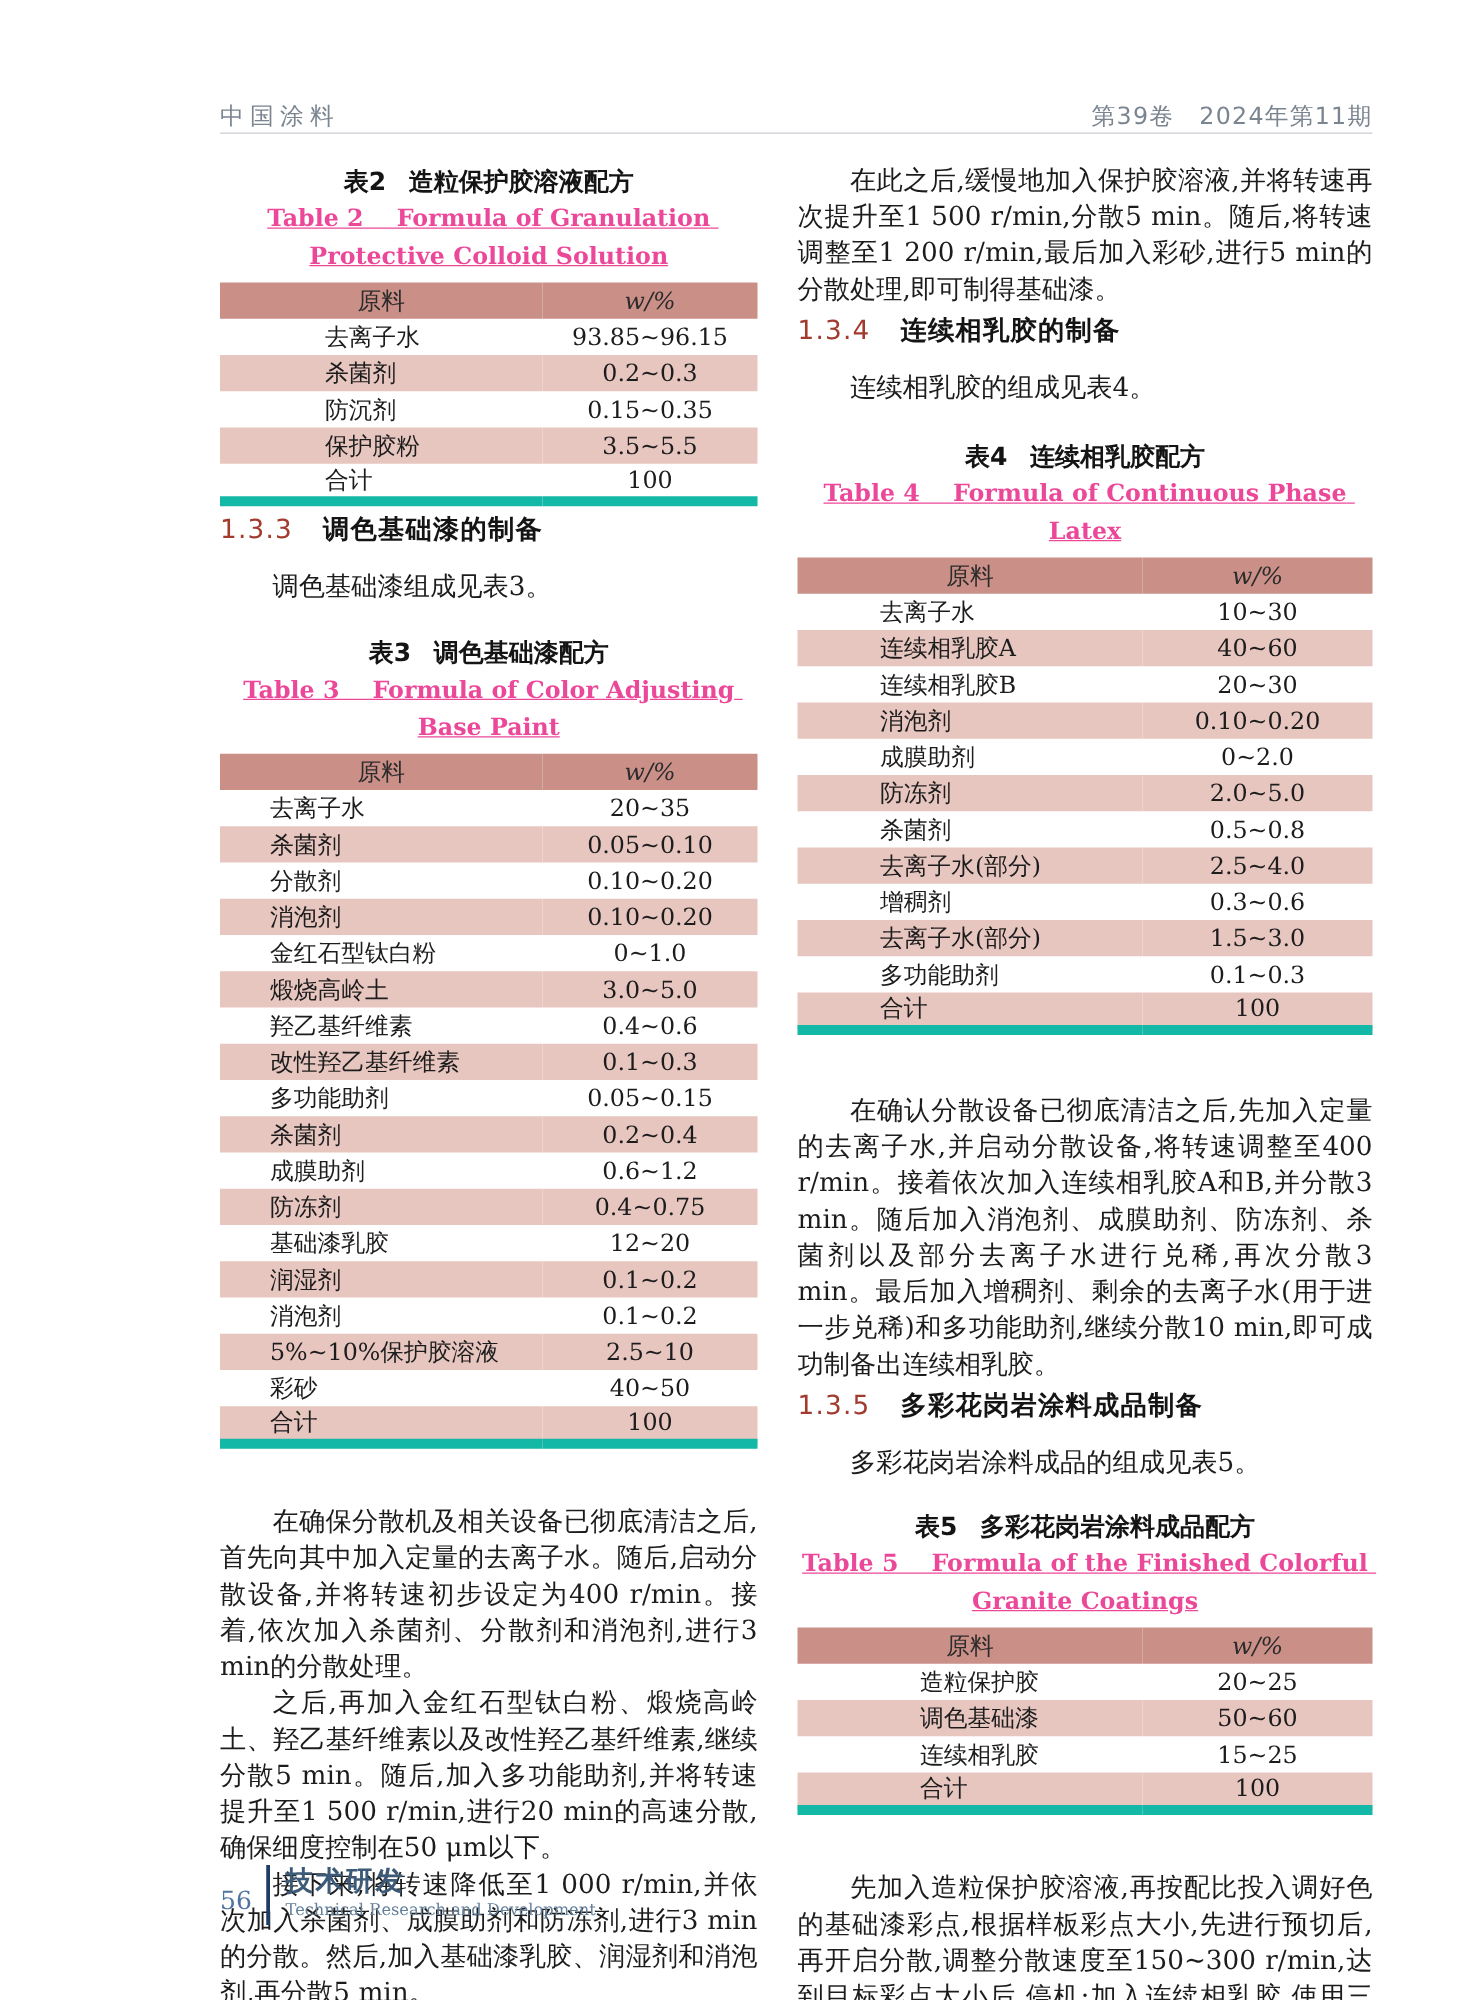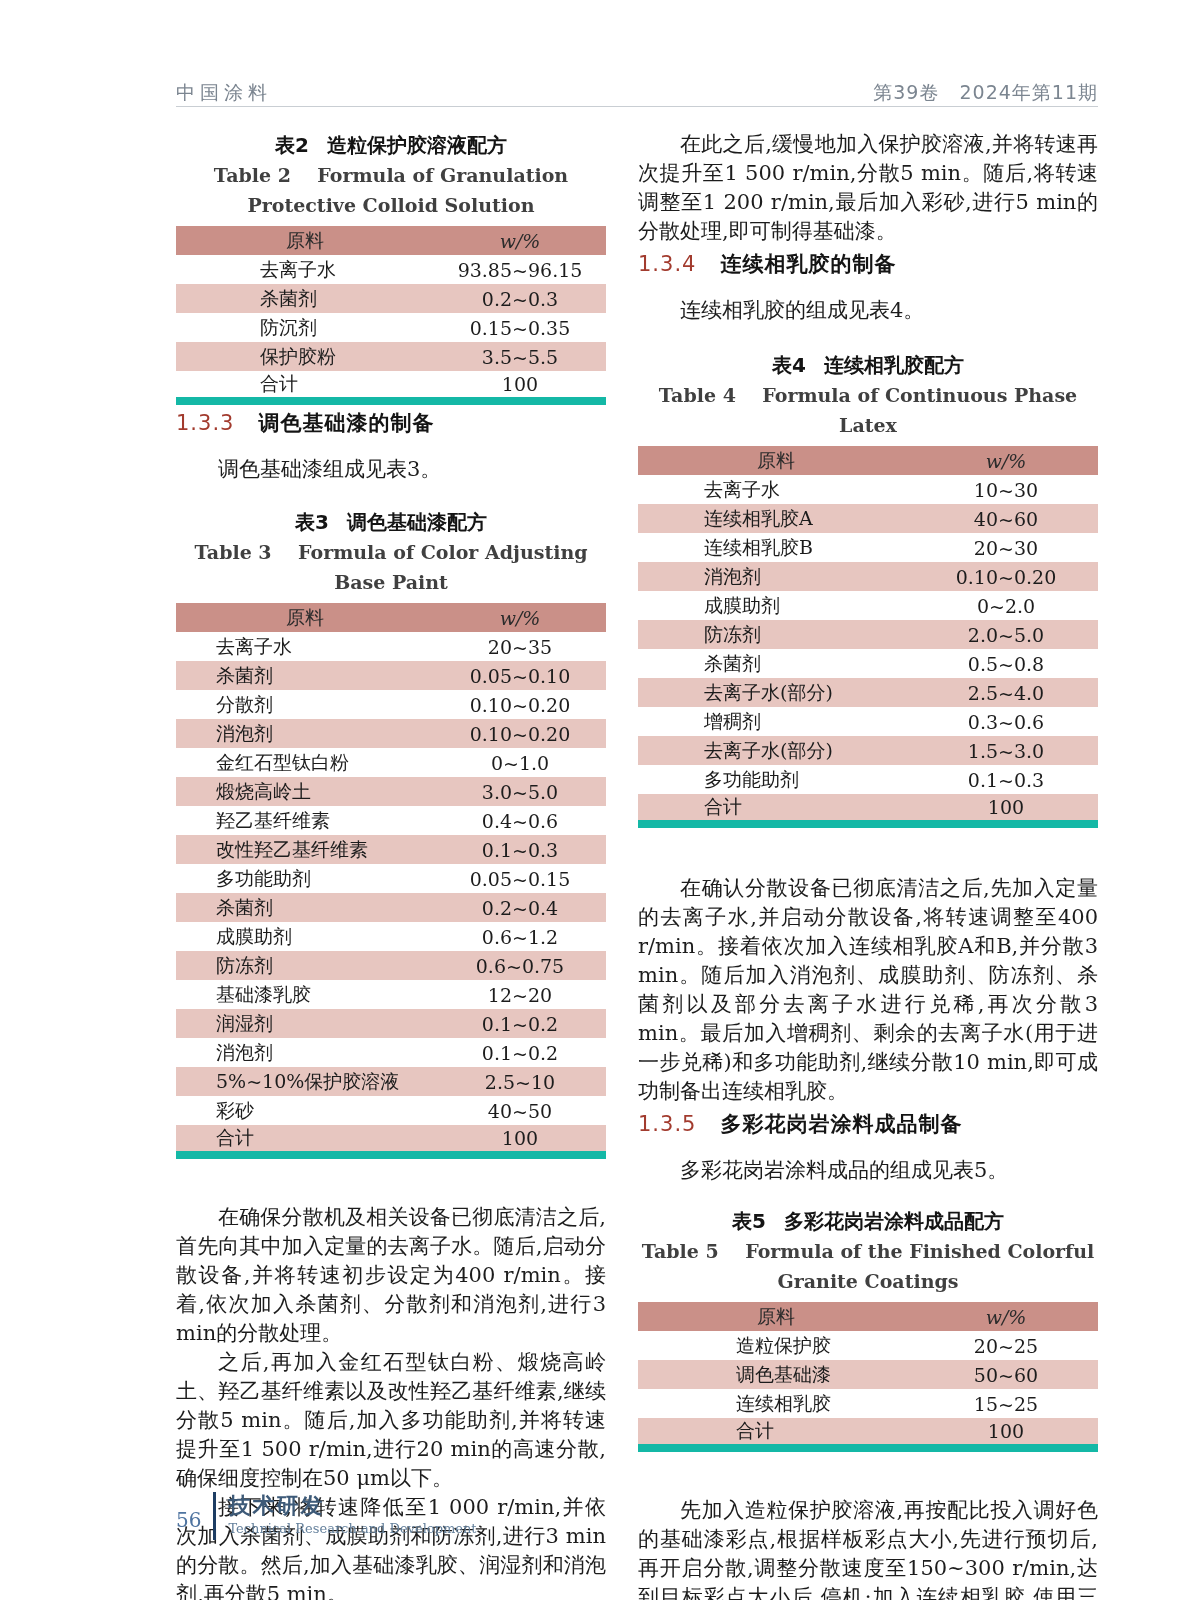--- a/index.html
+++ b/index.html
@@ -44,22 +44,23 @@
 
   
   .caption { text-align:center; }
   .cap-cn {
     font-family:"DejaVu Sans","Liberation Sans",sans-serif;
     font-weight:bold; font-size:20px; line-height:30px; color:#141414;
   }
   .cap-cn .cap-label { margin-right:18px;margin-top:40px; }
   .cap-en {
     font-family:"DejaVu Serif","Liberation Serif",serif;
-    font-weight:bold; font-size:19px; line-height:30px; color:#404040;
+    font-weight:bold; font-size:19px; line-height:30px; color:#ec4899;
     white-space:pre-wrap;
+    text-decoration:underline;
   }
 
   
   table.ftable {
     width:100%; border-collapse:collapse; table-layout:fixed;
     margin-top:6px; border-bottom:8px solid #14b8a6;
     font-size:19px;
   }
   table.ftable th, table.ftable td { height:29px; padding:0; vertical-align:middle; font-weight:normal; }
   table.ftable col.w1 { width:60%; }
@@ -228,21 +229,21 @@
             <tr>
               <td class="c1">杀菌剂</td>
               <td class="c2">0.2~0.4</td>
             </tr>
             <tr>
               <td class="c1">成膜助剂</td>
               <td class="c2">0.6~1.2</td>
             </tr>
             <tr>
               <td class="c1">防冻剂</td>
-              <td class="c2">0.6~0.75</td>
+              <td class="c2">0.4~0.75</td>
             </tr>
             <tr>
               <td class="c1">基础漆乳胶</td>
               <td class="c2">12~20</td>
             </tr>
             <tr>
               <td class="c1">润湿剂</td>
               <td class="c2">0.1~0.2</td>
             </tr>
             <tr>

